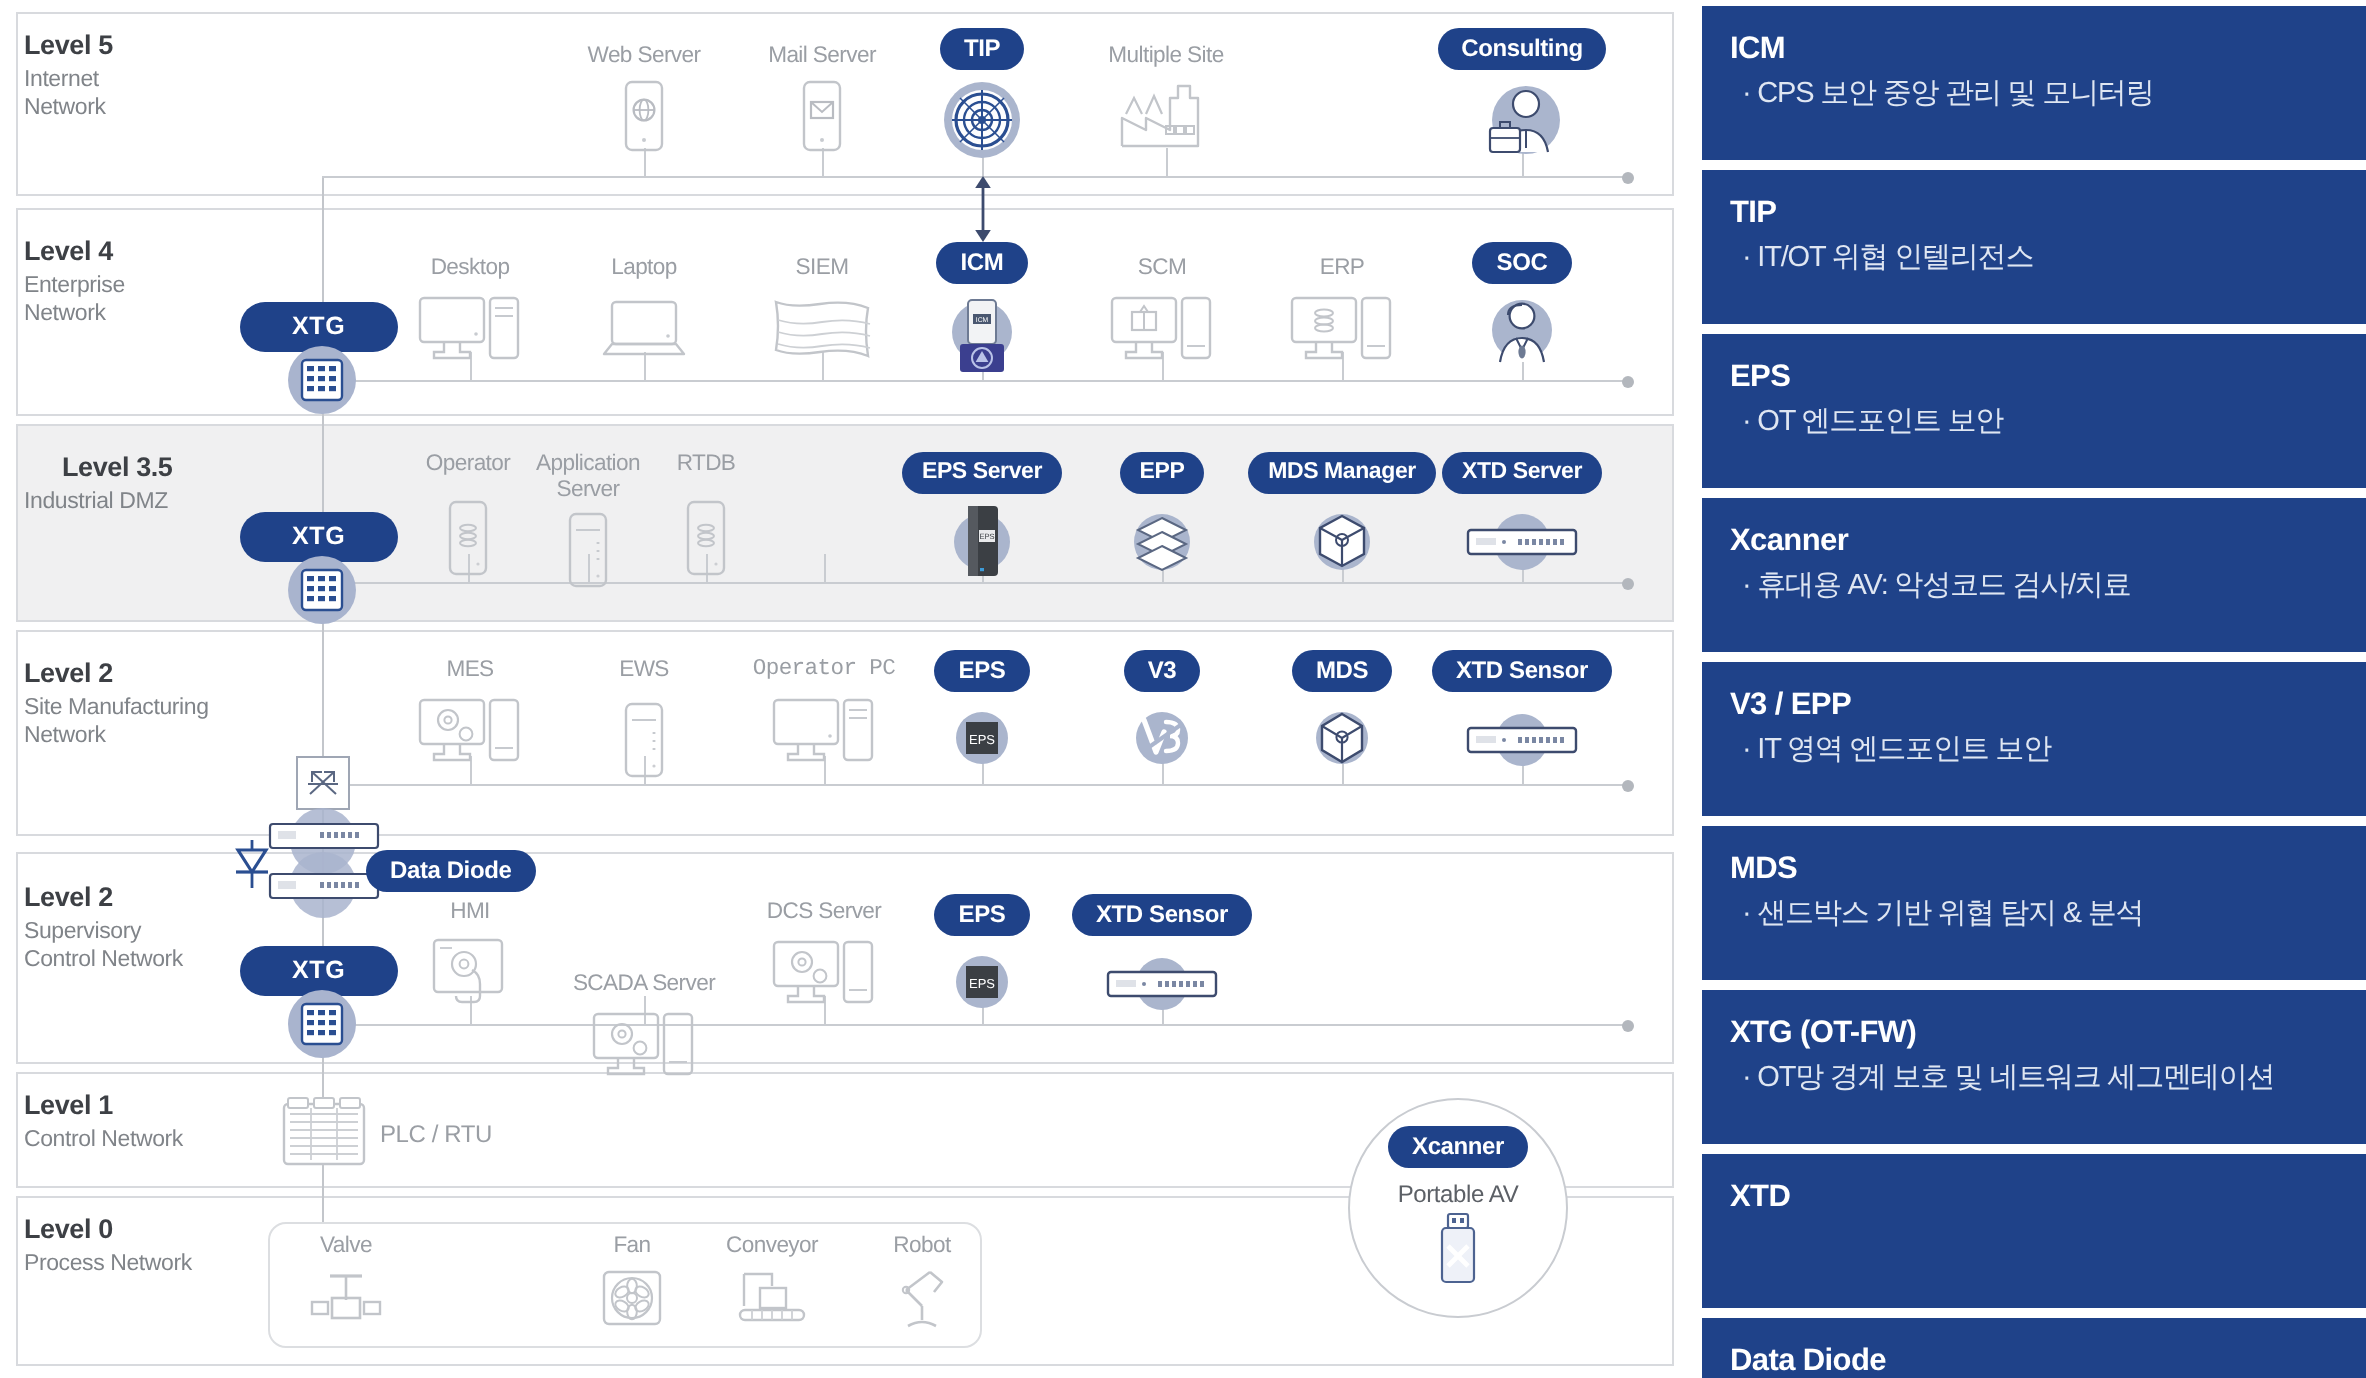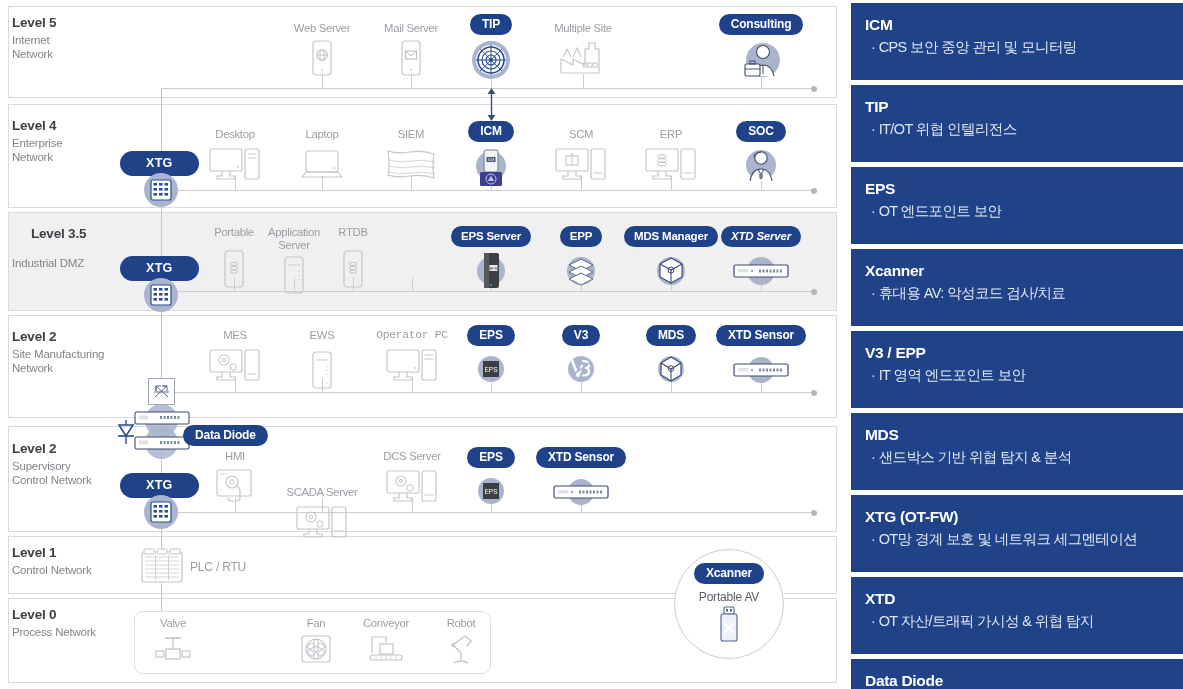--- a/index.html
+++ b/index.html
@@ -110,21 +110,21 @@
 
   <div class="band-title" style="top:15px;">Level 5</div>
   <div class="band-sub" style="top:33px;white-space:pre-line;">Internet
 Network</div>
 
   <div class="band-title" style="top:118px;">Level 4</div>
   <div class="band-sub" style="top:136px;white-space:pre-line;">Enterprise
 Network</div>
 
   <div class="band-title" style="top:226px;padding-left:19px;">Level 3.5</div>
-  <div class="band-sub" style="top:244px;white-space:pre-line;margin-top:12px;">Industrial DMZ</div>
+  <div class="band-sub" style="top:244px;white-space:pre-line;">Industrial DMZ</div>
 
   <div class="band-title" style="top:329px;">Level 2</div>
   <div class="band-sub" style="top:347px;white-space:pre-line;">Site Manufacturing
 Network</div>
 
   <div class="band-title" style="top:441px;">Level 2</div>
   <div class="band-sub" style="top:459px;white-space:pre-line;">Supervisory
 Control Network</div>
 
   <div class="band-title" style="top:545px;">Level 1</div>
@@ -361,21 +361,21 @@
           <rect x="15.5" y="10" width="3.5" height="2.6"></rect>
           <rect x="4.5" y="15" width="3.5" height="2.6"></rect>
           <rect x="10" y="15" width="3.5" height="2.6"></rect>
           <rect x="15.5" y="15" width="3.5" height="2.6"></rect>
         </g>
       </svg>
   </div>
 
   <div class="stub" style="left:234px;top:277px;height:14px;"></div>
   <div class="node" style="left:191px;top:226px;">
-    <div class="lbl">Portable</div>
+    <div class="lbl">Operator</div>
     <div class="glyph" style="margin-top:7px;">
       <svg width="20" height="38" viewBox="0 0 20 38">
           <rect x="1" y="1" width="18" height="36" rx="3" fill="none" stroke="#c2c5ca" stroke-width="1.2"></rect>
           <ellipse cx="10" cy="14" rx="4" ry="1.6" fill="none" stroke="#c2c5ca" stroke-width="1"></ellipse>
           <ellipse cx="10" cy="18" rx="4" ry="1.6" fill="none" stroke="#c2c5ca" stroke-width="1"></ellipse>
           <ellipse cx="10" cy="21.5" rx="4" ry="1.6" fill="none" stroke="#c2c5ca" stroke-width="1"></ellipse>
           <circle cx="15" cy="32" r=".8" fill="#ccced2"></circle>
         </svg>
     </div>
   </div>
@@ -447,21 +447,21 @@
           <circle cx="20" cy="21" r="14" fill="#aab5cd"></circle>
           <polygon points="20,8 31,14 31,27 20,33 9,27 9,14" fill="#fff" stroke="#3d4b6e" stroke-width="1.2"></polygon>
           <polyline points="9,14 20,20 31,14" fill="none" stroke="#3d4b6e" stroke-width="1.1"></polyline>
           <line x1="20" y1="20" x2="20" y2="33" stroke="#3d4b6e" stroke-width="1.1"></line>
           <circle cx="20" cy="20" r="3" fill="none" stroke="#3d4b6e" stroke-width="1"></circle>
         </svg>
     </div>
   </div>
 
   <div class="stub" style="left:761px;top:277px;height:14px;"></div>
-  <div class="node" style="left:713px;top:226px;width:96px;font-style:italic;">
+  <div class="node" style="left:713px;top:226px;width:96px;">
     <span class="pill sm">XTD Server</span>
     <div class="glyph">
       <svg width="64" height="40" viewBox="0 0 64 40">
           <circle cx="32" cy="21" r="14" fill="#aab5cd"></circle>
           <rect x="5" y="15" width="54" height="12" rx="1.5" fill="#fff" stroke="#3d4b6e" stroke-width="1.2"></rect>
           <rect x="9" y="19" width="10" height="3.5" fill="#dfe2e8"></rect>
           <g fill="#7a87a3">
             <rect x="30" y="19.5" width="2" height="3"></rect>
             <rect x="33.5" y="19.5" width="2" height="3"></rect>
             <rect x="37" y="19.5" width="2" height="3"></rect>
@@ -856,19 +856,18 @@
   <div class="card" style="top:413px;height:77px;">
     <div class="t">MDS</div>
     <div class="d">· 샌드박스 기반 위협 탐지 &amp; 분석</div>
   </div>
   <div class="card" style="top:495px;height:77px;">
     <div class="t">XTG (OT-FW)</div>
     <div class="d">· OT망 경계 보호 및 네트워크 세그멘테이션</div>
   </div>
   <div class="card" style="top:577px;height:77px;">
     <div class="t">XTD</div>
-    <div class="d">· OT 자산/트래픽 가시성 &amp; 위협 탐지</div>
   </div>
   <div class="card" style="top:659px;height:77px;">
     <div class="t">Data Diode</div>
 
   </div>
 </div>
 
 </body></html>

